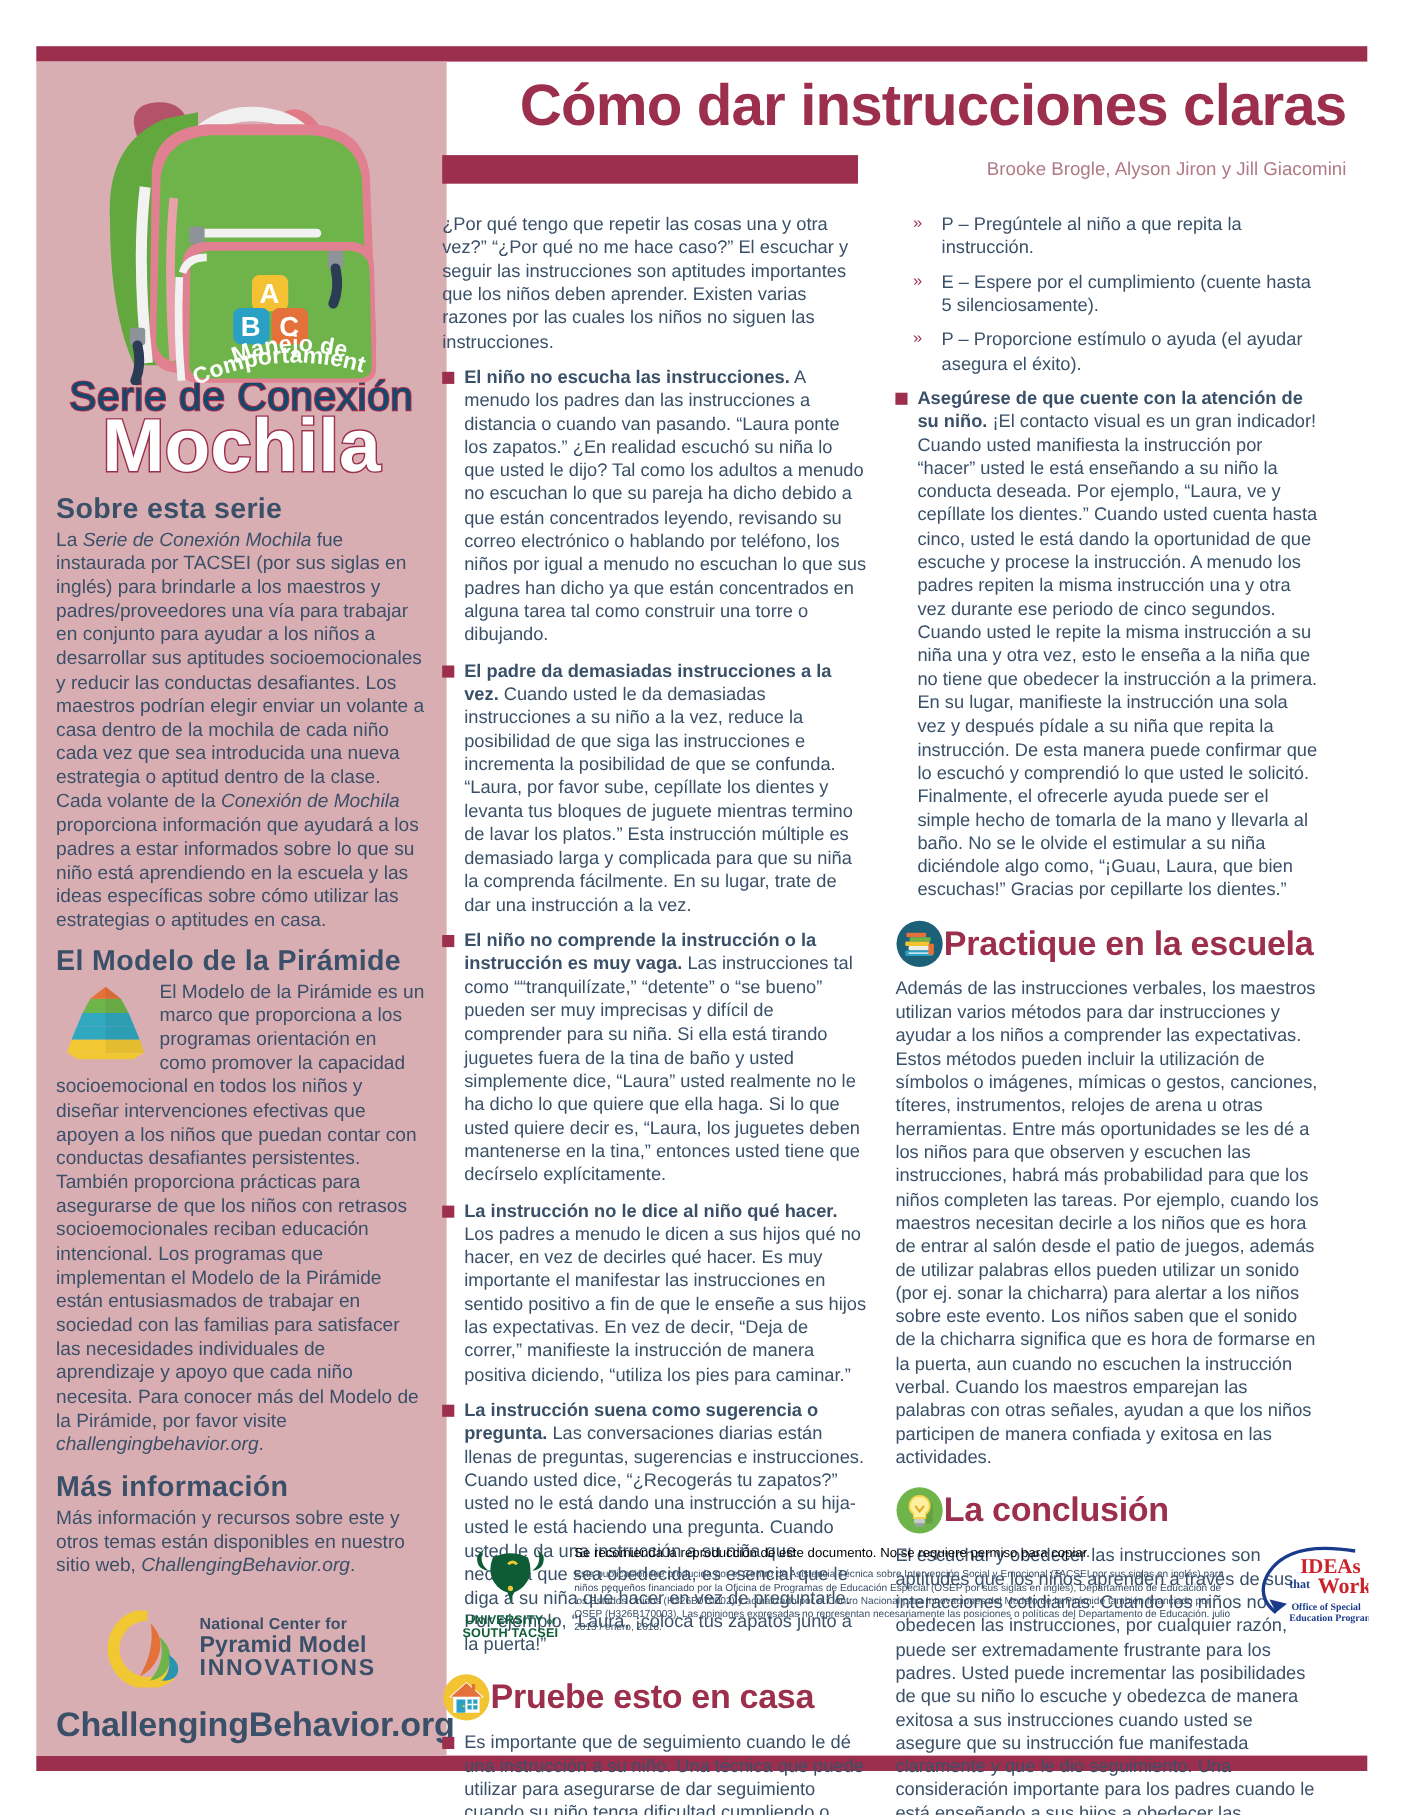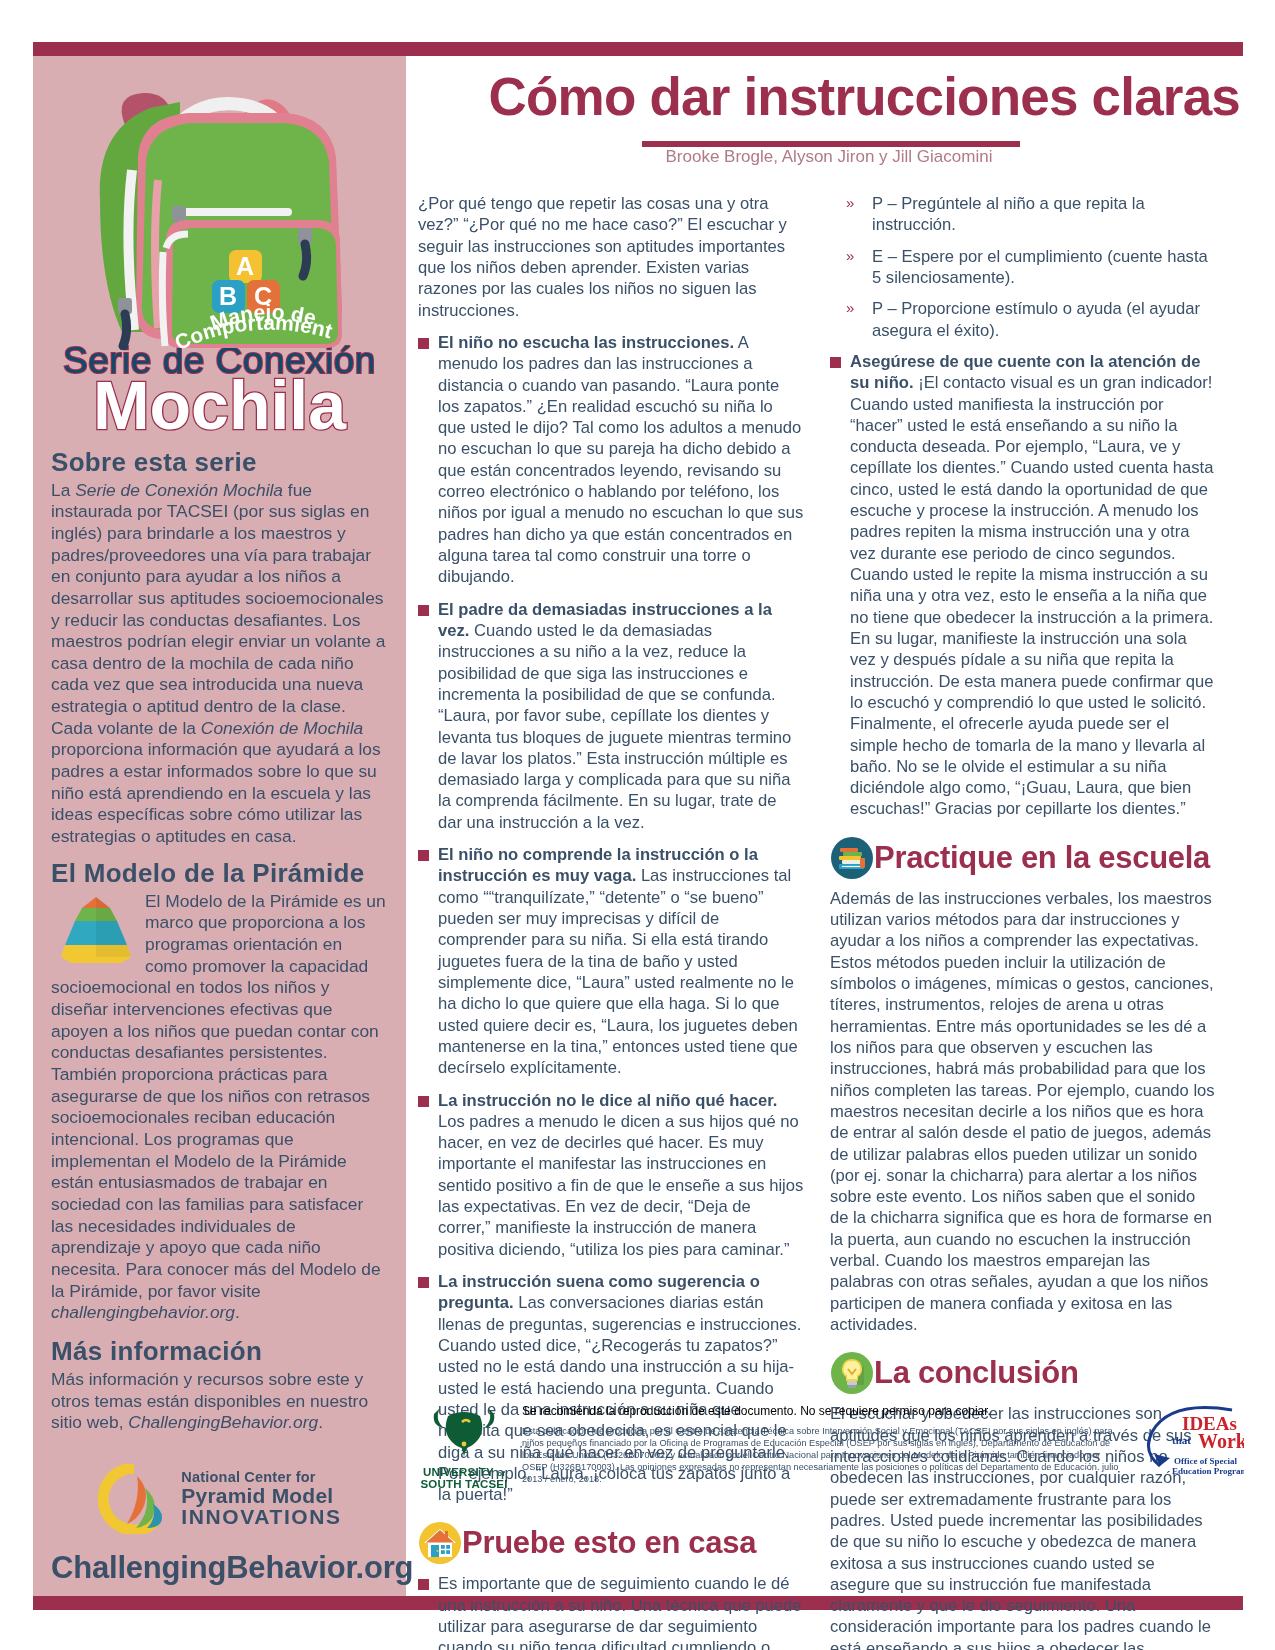--- a/index.html
+++ b/index.html
@@ -117,41 +117,40 @@
     font-size: 31px;
     font-weight: bold;
     color: #3a5068;
     margin-top: 16px;
     letter-spacing: -0.2px;
   }
 
   
   .main {
     position: absolute;
-    left: 418px; top: 56px;
+    left: 402px; top: 56px;
     width: 826px;
     height: 1540px;
   }
 
   .headline {
     font-size: 53px;
     font-weight: bold;
     color: #9c2f4d;
     text-align: right;
     letter-spacing: -0.8px;
     line-height: 1.0;
     padding-right: 4px;
     margin-top: 14px;
   }
   .byline-row {
     display: flex;
     align-items: center;
     margin-top: 18px;
     height: 26px;
-    flex-direction: column;
   }
   .byline-bar {
     width: 378px; height: 26px;
     background: #9c2f4d;
   }
   .byline {
     flex: 1;
     text-align: right;
     font-size: 17px;
     color: #b07a86;

